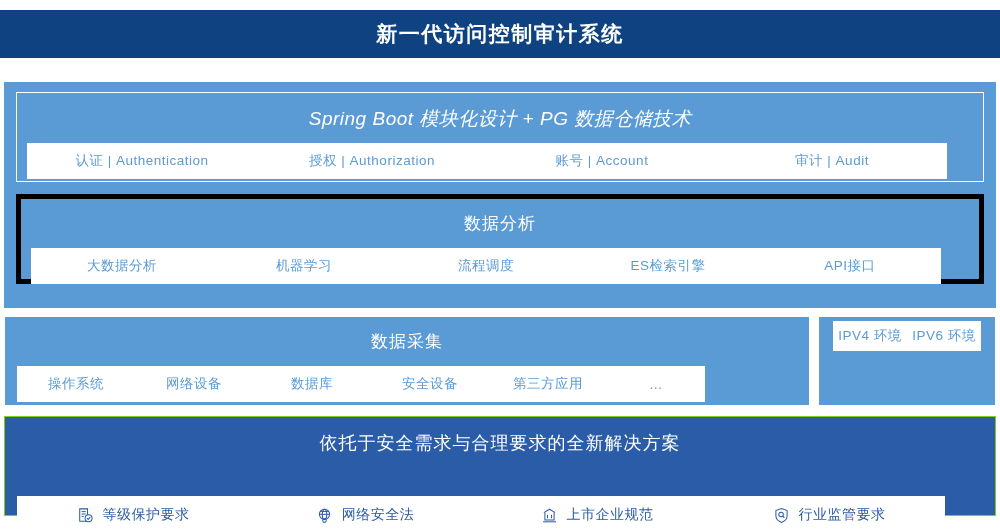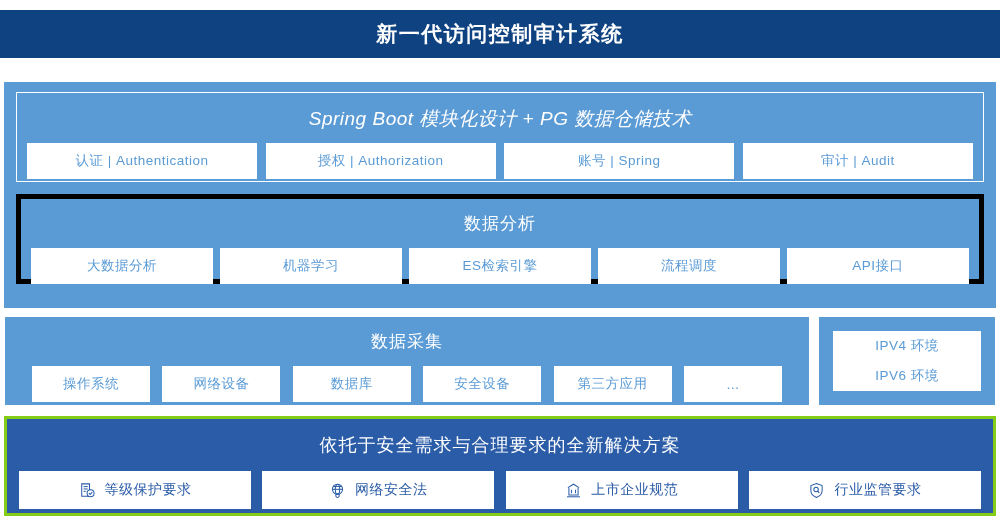--- a/index.html
+++ b/index.html
@@ -35,21 +35,20 @@
     display:flex;flex-direction:column;
   }
   .sechead{
     color:#ffffff;font-size:17px;font-weight:normal;
     text-align:center;
     letter-spacing:1px;
   }
   .sechead.it{font-style:italic;font-size:19px;letter-spacing:0.5px;}
   .boxrow{
     display:flex;
-    justify-content:space-between;
     box-sizing:border-box;
   }
   .cell{
     background:#ffffff;
     color:#5b9bd5;
     font-size:13.5px;
     display:flex;align-items:center;justify-content:center;
     box-sizing:border-box;
     height:36px;
     letter-spacing:0.5px;
@@ -69,37 +68,37 @@
     position:absolute;left:12px;top:112px;width:968px;height:90px;
     border:5px solid #000000;box-sizing:border-box;
   }
   #sec-analysis .sechead{margin-top:13px;}
   #sec-analysis .boxrow{margin-top:13px;padding:0 10px;}
   #sec-analysis .cell{width:182px;}
 
   
   #sec-collect{left:4px;top:316px;width:806px;height:90px;}
   #sec-collect .sechead{margin-top:13px;}
-  #sec-collect .boxrow{margin-top:13px;padding:0 27px;}
+  #sec-collect .boxrow{margin-top:13px;padding:0 12px;}
   #sec-collect .cell{width:118px;}
   #sec-collect .cell.narrow{width:98px;}
 
   #sec-ipenv{left:818px;top:316px;width:178px;height:90px;}
   #sec-ipenv .ipwrap{
-    display:flex;flex-direction:column;justify-content:center;
+    display:flex;flex-direction:row;justify-content:center;
     height:100%;padding:4px 14px;box-sizing:border-box;
   }
   #sec-ipenv .cell{width:100%;height:30px;}
 
   
   #sec-solution{
     left:4px;top:416px;width:992px;height:100px;
     background:#2b5ca8;
   }
-  #sec-solution .inner{border:3px solid #84cc16;}
+  #sec-solution .inner{border:1px solid #84cc16;gap:27px;}
   #sec-solution .sechead{margin-top:14px;font-size:18px;color:#ffffff;}
   #sec-solution .boxrow{margin-top:14px;padding:0 12px;}
   #sec-solution .cell{
     width:232px;height:38px;color:#2b5ca8;font-size:14px;
     gap:9px;
   }
   .ico{display:inline-flex;align-items:center;justify-content:center;}
   .ico svg{display:block;}
 </style>
 </head>
@@ -111,32 +110,32 @@
     <div class="t">新一代访问控制审计系统</div>
   </div>
 
   <div class="panel" id="stack1">
 
     <div id="sec-springboot">
       <div class="sechead it">Spring Boot 模块化设计 + PG 数据仓储技术</div>
       <div class="boxrow">
         <div class="cell">认证 | Authentication</div>
         <div class="cell">授权 | Authorization</div>
-        <div class="cell">账号 | Spring</div>
+        <div class="cell">账号 | Account</div>
         <div class="cell">审计 | Audit</div>
       </div>
     </div>
 
     <div id="sec-analysis">
       <div class="sechead">数据分析</div>
       <div class="boxrow">
         <div class="cell">大数据分析</div>
         <div class="cell">机器学习</div>
+        <div class="cell">流程调度</div>
         <div class="cell">ES检索引擎</div>
-        <div class="cell">流程调度</div>
         <div class="cell">API接口</div>
       </div>
     </div>
 
   </div>
 
   <div class="panel" id="sec-collect">
     <div class="inner">
       <div class="sechead">数据采集</div>
       <div class="boxrow">

